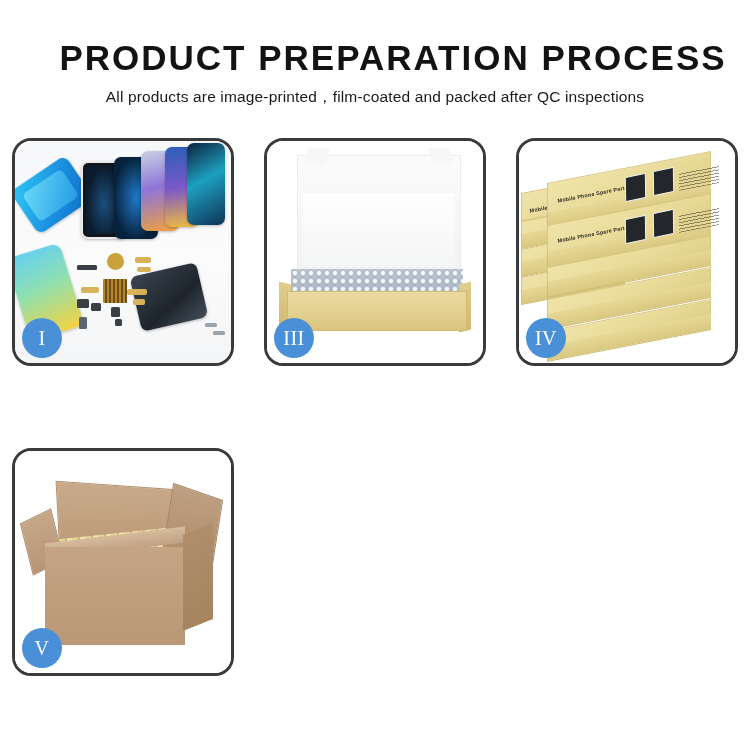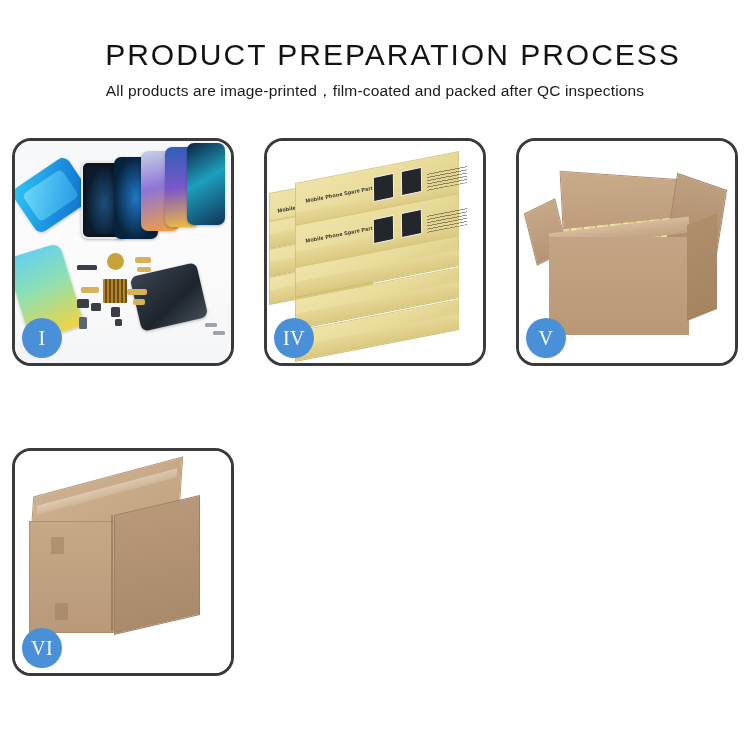--- a/index.html
+++ b/index.html
@@ -17,22 +17,22 @@
     width: 750px;
     height: 750px;
     background: #ffffff;
   }
 
   
   .header { position: absolute; top: 0; left: 0; width: 750px; text-align: center; }
 
   .main-title {
     margin-top: 38px;
-    font-size: 30px;
-    font-weight: 400;
+    font-size: 35px;
+    font-weight: 700;
     letter-spacing: 2.0px;
     color: #131313;
     white-space: nowrap;
     font-family: "Liberation Sans", sans-serif;
     margin-left: 36px;
   }
 
   .sub-title {
     margin-top: 9px;
     font-size: 15.5px;
@@ -382,20 +382,31 @@
         <div class="chip flex" style="left:118px; top:158px; width:12px; height:6px;"></div>
         <div class="chip" style="left:64px; top:176px; width:8px; height:12px; background:#5b6672;"></div>
         <div class="chip" style="left:100px; top:178px; width:7px; height:7px;"></div>
         <div class="chip" style="left:190px; top:182px; width:12px; height:4px; background:#9aa2ab;"></div>
         <div class="chip" style="left:198px; top:190px; width:12px; height:4px; background:#9aa2ab;"></div>
       </div>
       <div class="badge">I</div>
     </div>
 
 
+    <div class="panel">
+      <div class="panel-art p3">
+        <div class="box3-lid"></div>
+        <div class="box3-foam"></div>
+        <div class="box3-bubbles"></div>
+        <div class="box3-left"></div>
+        <div class="box3-right"></div>
+        <div class="box3-front"></div>
+      </div>
+      <div class="badge">III</div>
+    </div>
 
     <div class="panel">
       <div class="panel-art p4">
         <div class="stack">
 
           <div class="sbox" style="left:0px; top:34px; width:104px; height:46px;">
             <div class="lid"></div>
             <div class="side"></div>
             <div class="lbl" style="left:8px; top:18px;">Mobile Phone Spare Parts</div>
             <div class="scr" style="left:52px; top:6px; width:15px; height:18px;"></div>
@@ -454,27 +465,15 @@
         <div class="c5-fill"></div>
         <div class="c5-flap-left"></div>
         <div class="c5-flap-right"></div>
         <div class="c5-top-edge"></div>
         <div class="c5-body"></div>
         <div class="c5-side"></div>
       </div>
       <div class="badge">V</div>
     </div>
 
-    <div class="panel">
-      <div class="panel-art p6">
-        <div class="c6-top"></div>
-        <div class="c6-tape"></div>
-        <div class="c6-front"></div>
-        <div class="c6-side"></div>
-        <div class="c6-seam"></div>
-        <div class="c6-lbl" style="left:36px; top:86px; width:13px; height:17px;"></div>
-        <div class="c6-lbl" style="left:40px; top:152px; width:13px; height:17px;"></div>
-      </div>
-      <div class="badge">VI</div>
-    </div>
 
   </div>
 </div>
 
 </body></html>

